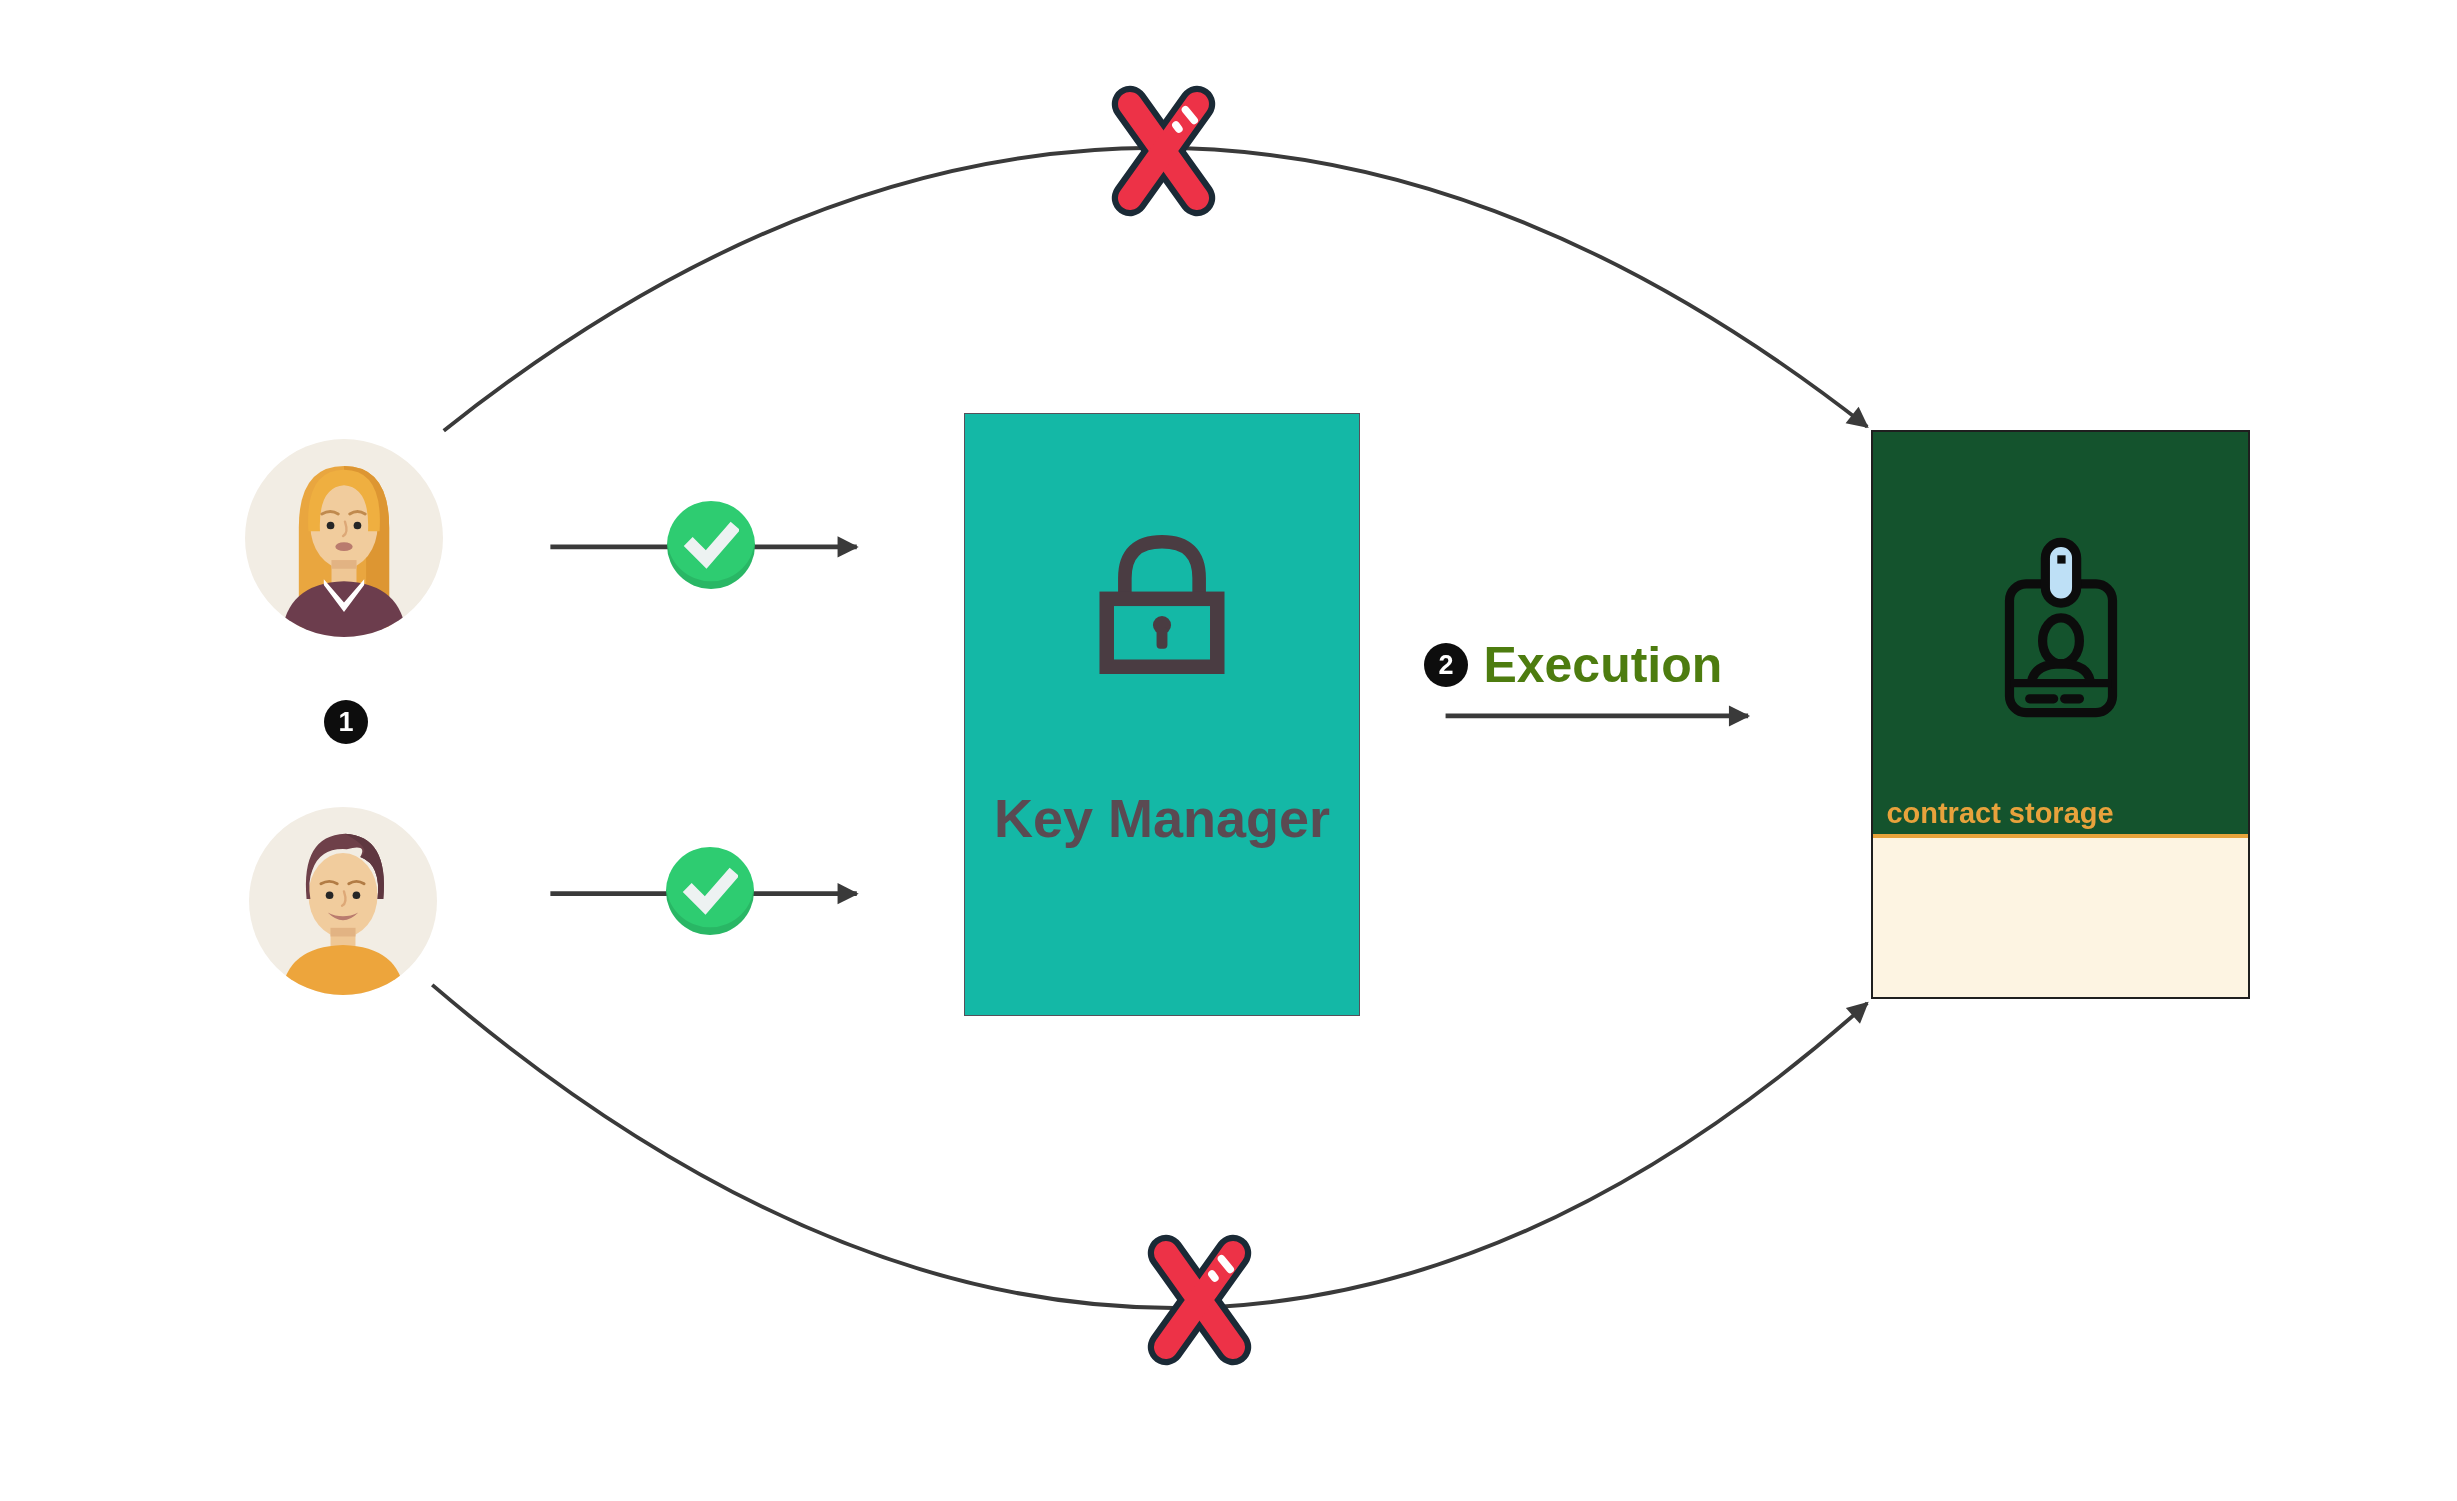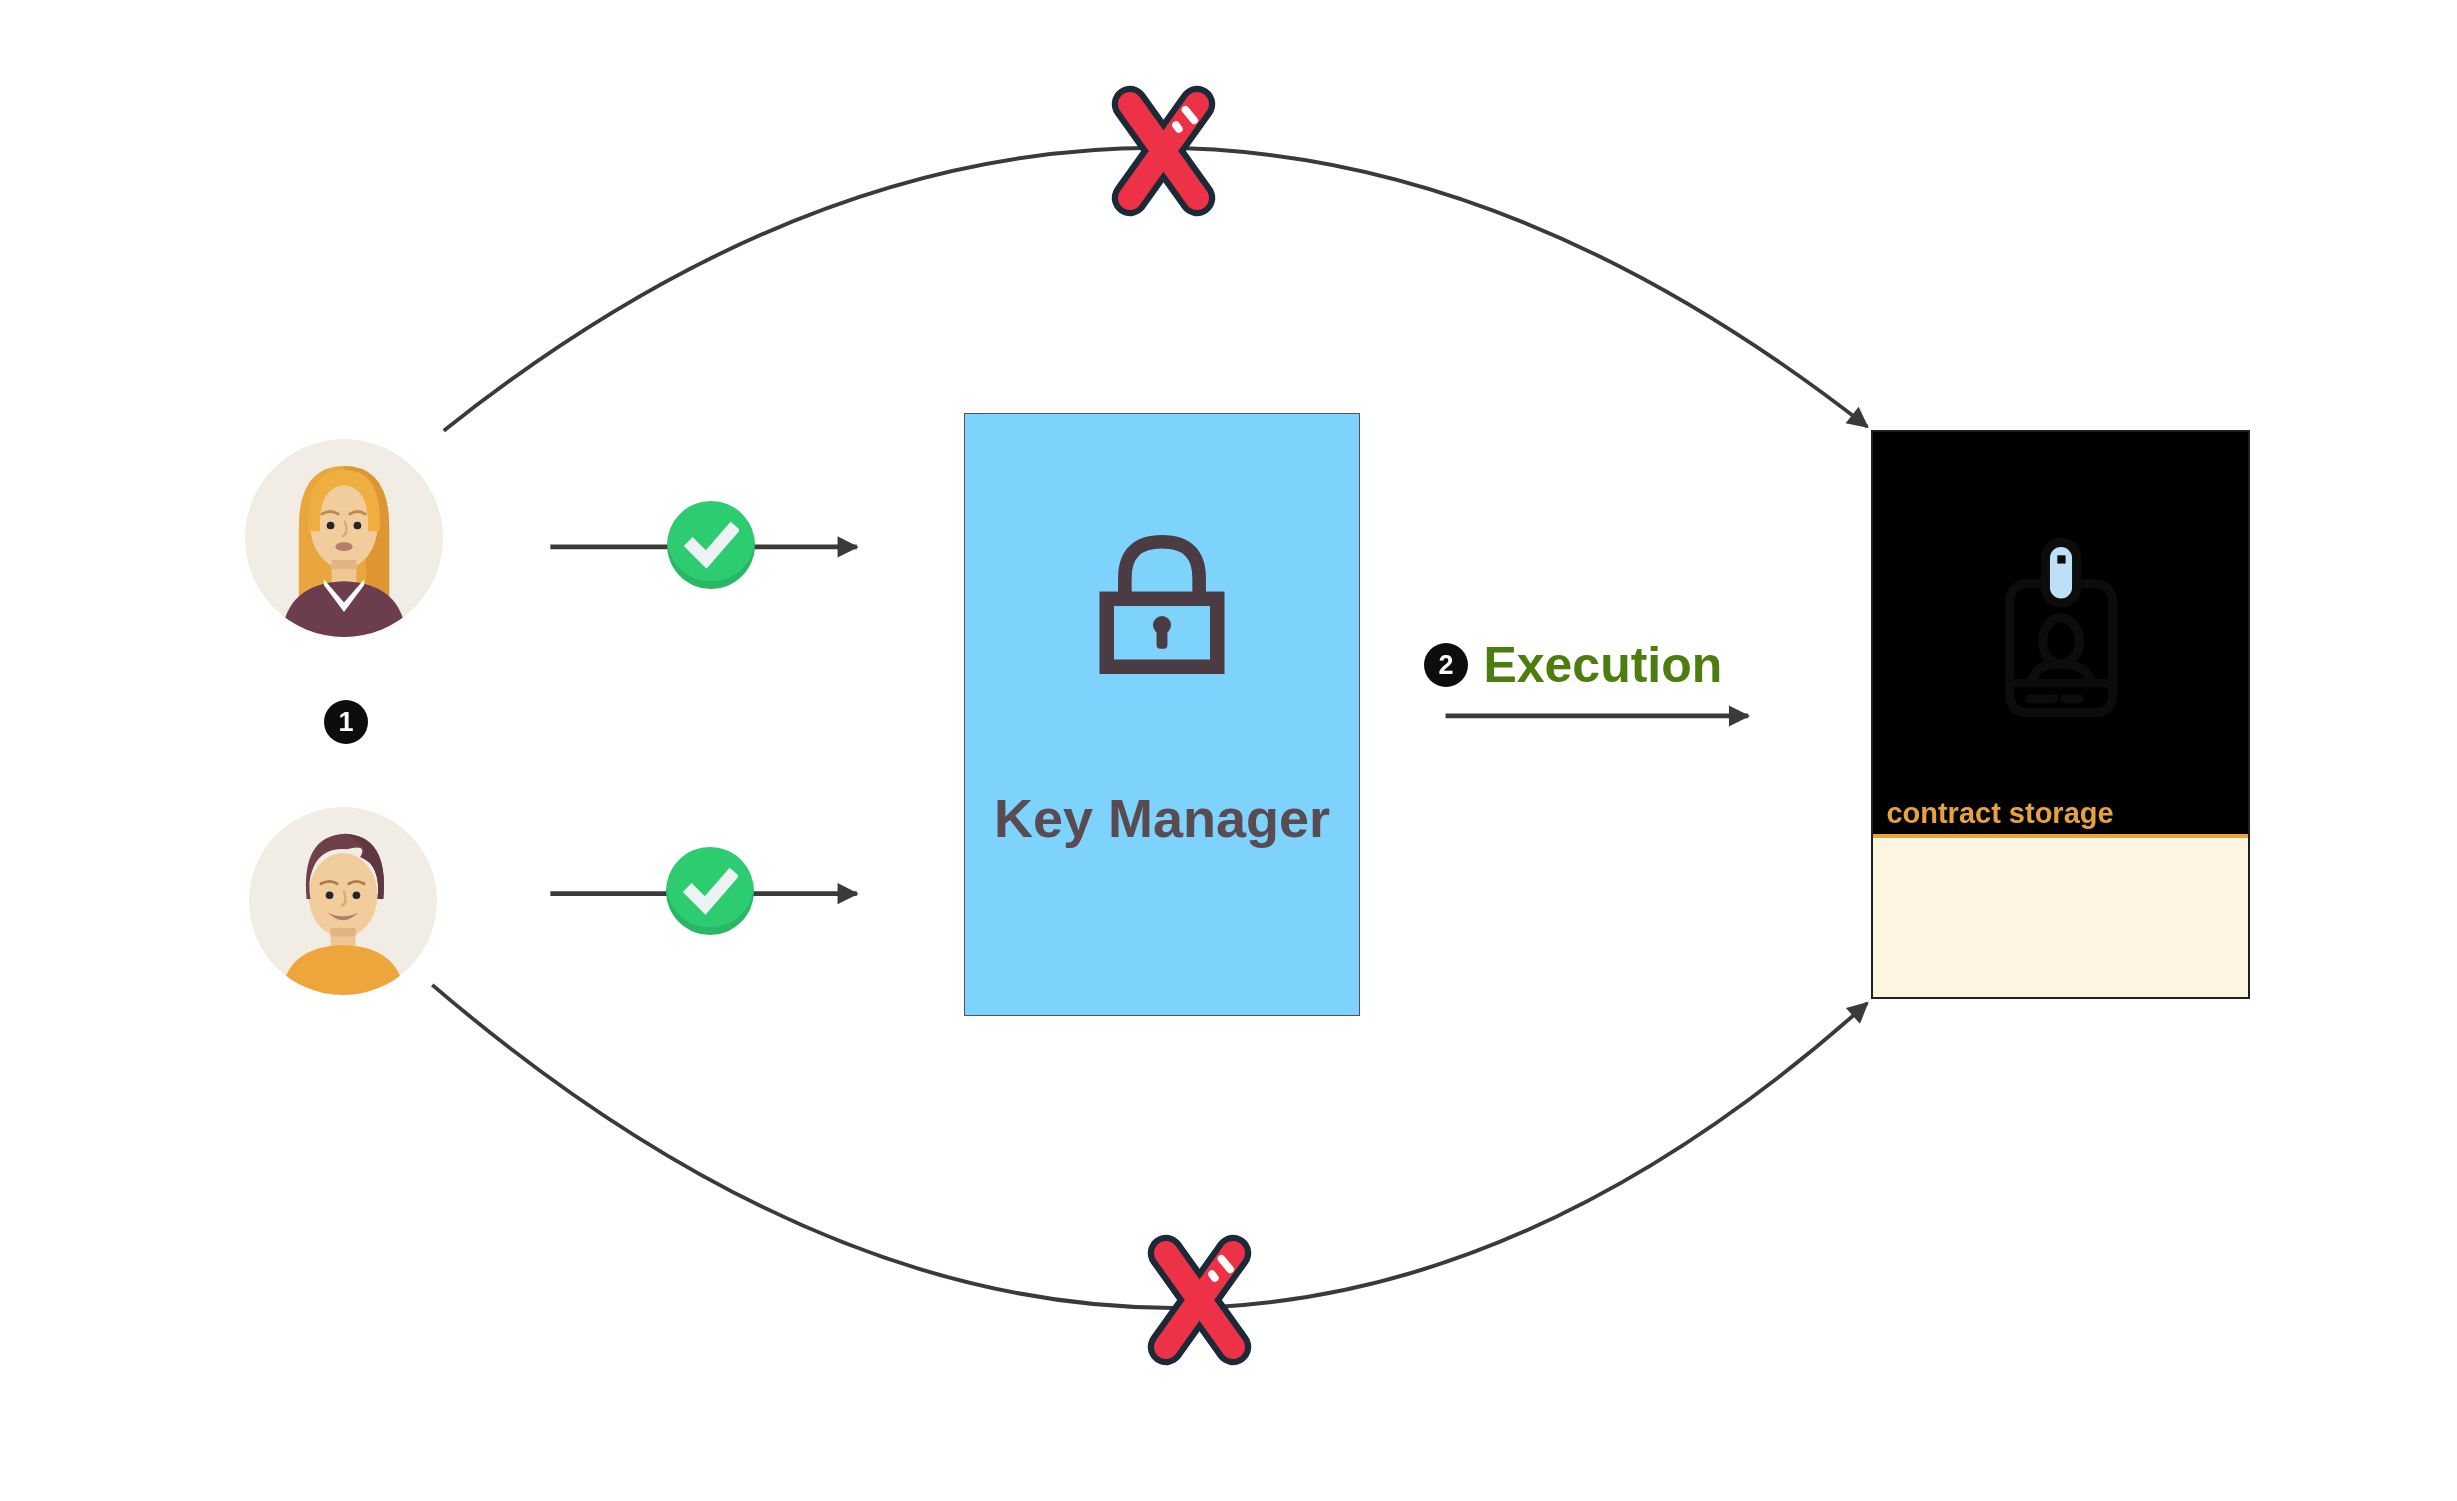--- a/index.html
+++ b/index.html
@@ -25,37 +25,37 @@
     position:absolute;width:88px;height:88px;border-radius:50%;
     background:#2ecc71;box-shadow:inset 0 -7.7px 0 rgba(0,0,0,0.10);
     display:flex;align-items:center;justify-content:center;
   }
   .check-row1{left:667px;top:501px;}
   .check-row2{left:666px;top:847px;}
   .check svg{width:56px;height:56px;display:block;}
 
   .km-box{
     position:absolute;left:964px;top:413px;width:396px;height:603px;
-    background:#7dd3fc;border:1.9px solid #56505a;box-sizing:border-box;
+    background:#14b8a6;border:1.9px solid #56505a;box-sizing:border-box;
   }
   .km-lock{position:absolute;left:50%;transform:translateX(-50%);top:106px;width:127px;height:154px;}
   .km-label{
     position:absolute;left:0;top:373px;width:100%;text-align:center;
     font-size:54px;font-weight:bold;color:#5a4a52;letter-spacing:0px;
   }
 
   .exec{position:absolute;left:1424px;top:640px;display:flex;align-items:center;gap:15.4px;}
   .exec .num-badge{position:static;}
   .exec-text{font-size:50px;font-weight:bold;color:#4d7c0f;line-height:1;}
 
   .storage-box{
     position:absolute;left:1871px;top:430px;width:379px;height:569px;
     border:2.9px solid #1f1f1f;box-sizing:border-box;display:flex;flex-direction:column;
   }
-  .storage-blue{position:relative;height:402px;background:#000000;}
+  .storage-blue{position:relative;height:402px;background:#14532d;}
   .storage-divider{height:3.8px;background:#e7a33c;}
   .storage-cream{flex:1;background:#fdf4e2;}
   .id-badge{position:absolute;left:50%;transform:translateX(-50%);top:104px;width:121px;height:184px;}
   .storage-label{
     position:absolute;left:13.4px;bottom:5.8px;
     font-size:29px;font-weight:bold;color:#e8a23c;line-height:1;
   }
 
   .xmark{position:absolute;width:117px;height:136px;}
   .xmark svg{display:block;width:100%;height:100%;}

